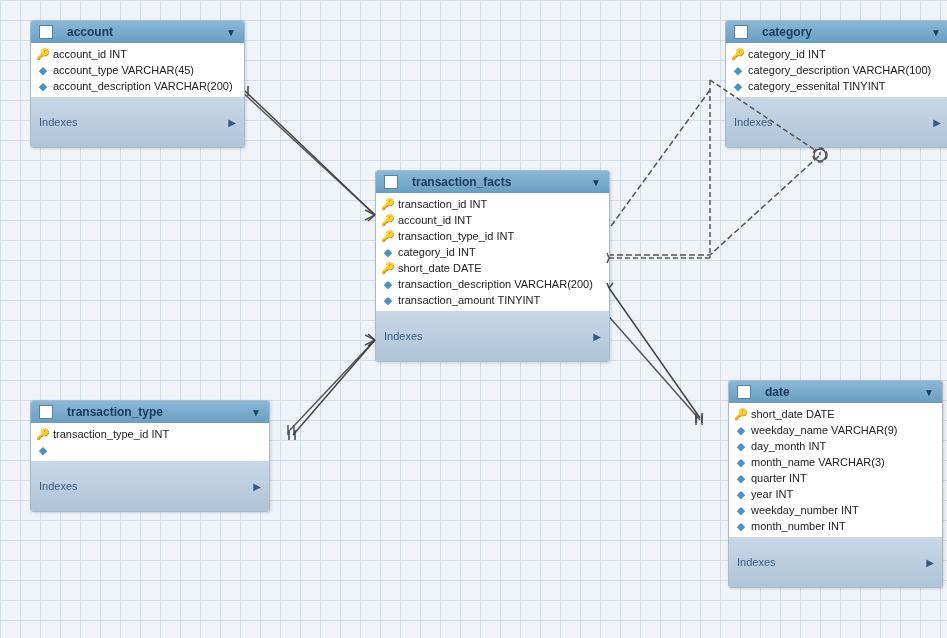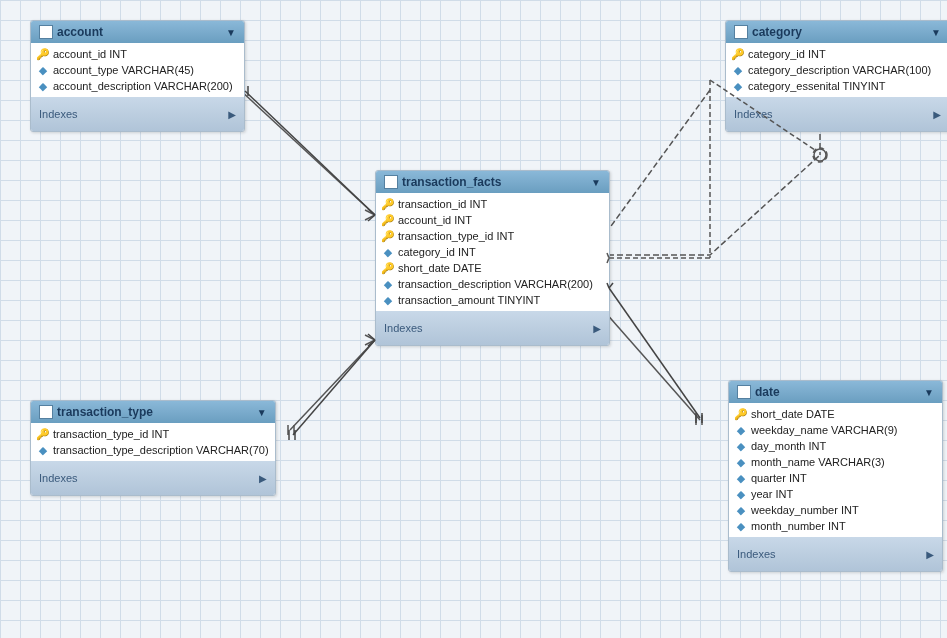--- a/index.html
+++ b/index.html
@@ -34,21 +34,21 @@
       display: flex;
       align-items: center;
       justify-content: space-between;
       border-radius: 2px 2px 0 0;
       font-size: 12px;
     }
 
     .table-header-left {
       display: flex;
       align-items: center;
-      gap: 4px;
+      gap: 14px;
     }
 
     .table-icon {
       width: 14px;
       height: 14px;
       background: #fff;
       border: 1px solid #5580a0;
       display: inline-block;
       flex-shrink: 0;
     }
@@ -87,21 +87,21 @@
       font-size: 11px;
     }
 
     .icon-diamond {
       color: #4a90c0;
       font-size: 11px;
     }
 
     .table-footer {
       background: linear-gradient(to bottom, #c8d8e8, #b0c4d8);
-      padding: 11px 8px;
+      padding: 19px 8px;
       display: flex;
       align-items: center;
       justify-content: space-between;
       color: #3a5a7c;
       font-size: 11px;
       border-radius: 0 0 2px 2px;
     }
 
     .footer-arrow {
       font-size: 10px;
@@ -264,21 +264,20 @@
     </div>
     <span class="dropdown-arrow">▼</span>
   </div>
   <div class="table-body">
     <div class="field-row">
       <span class="field-icon icon-pk">🔑</span>
       <span>transaction_type_id INT</span>
     </div>
     <div class="field-row">
       <span class="field-icon icon-diamond">◆</span>
-      <span>transaction_type_description VARCHAR(70)</span>
     </div>
   </div>
   <div class="table-footer">
     <span>Indexes</span>
     <span class="footer-arrow">▶</span>
   </div>
 </div>
 
 <div class="table-card" style="left:728px; top:380px; min-width:215px;text-align:right;">
   <div class="table-header">

